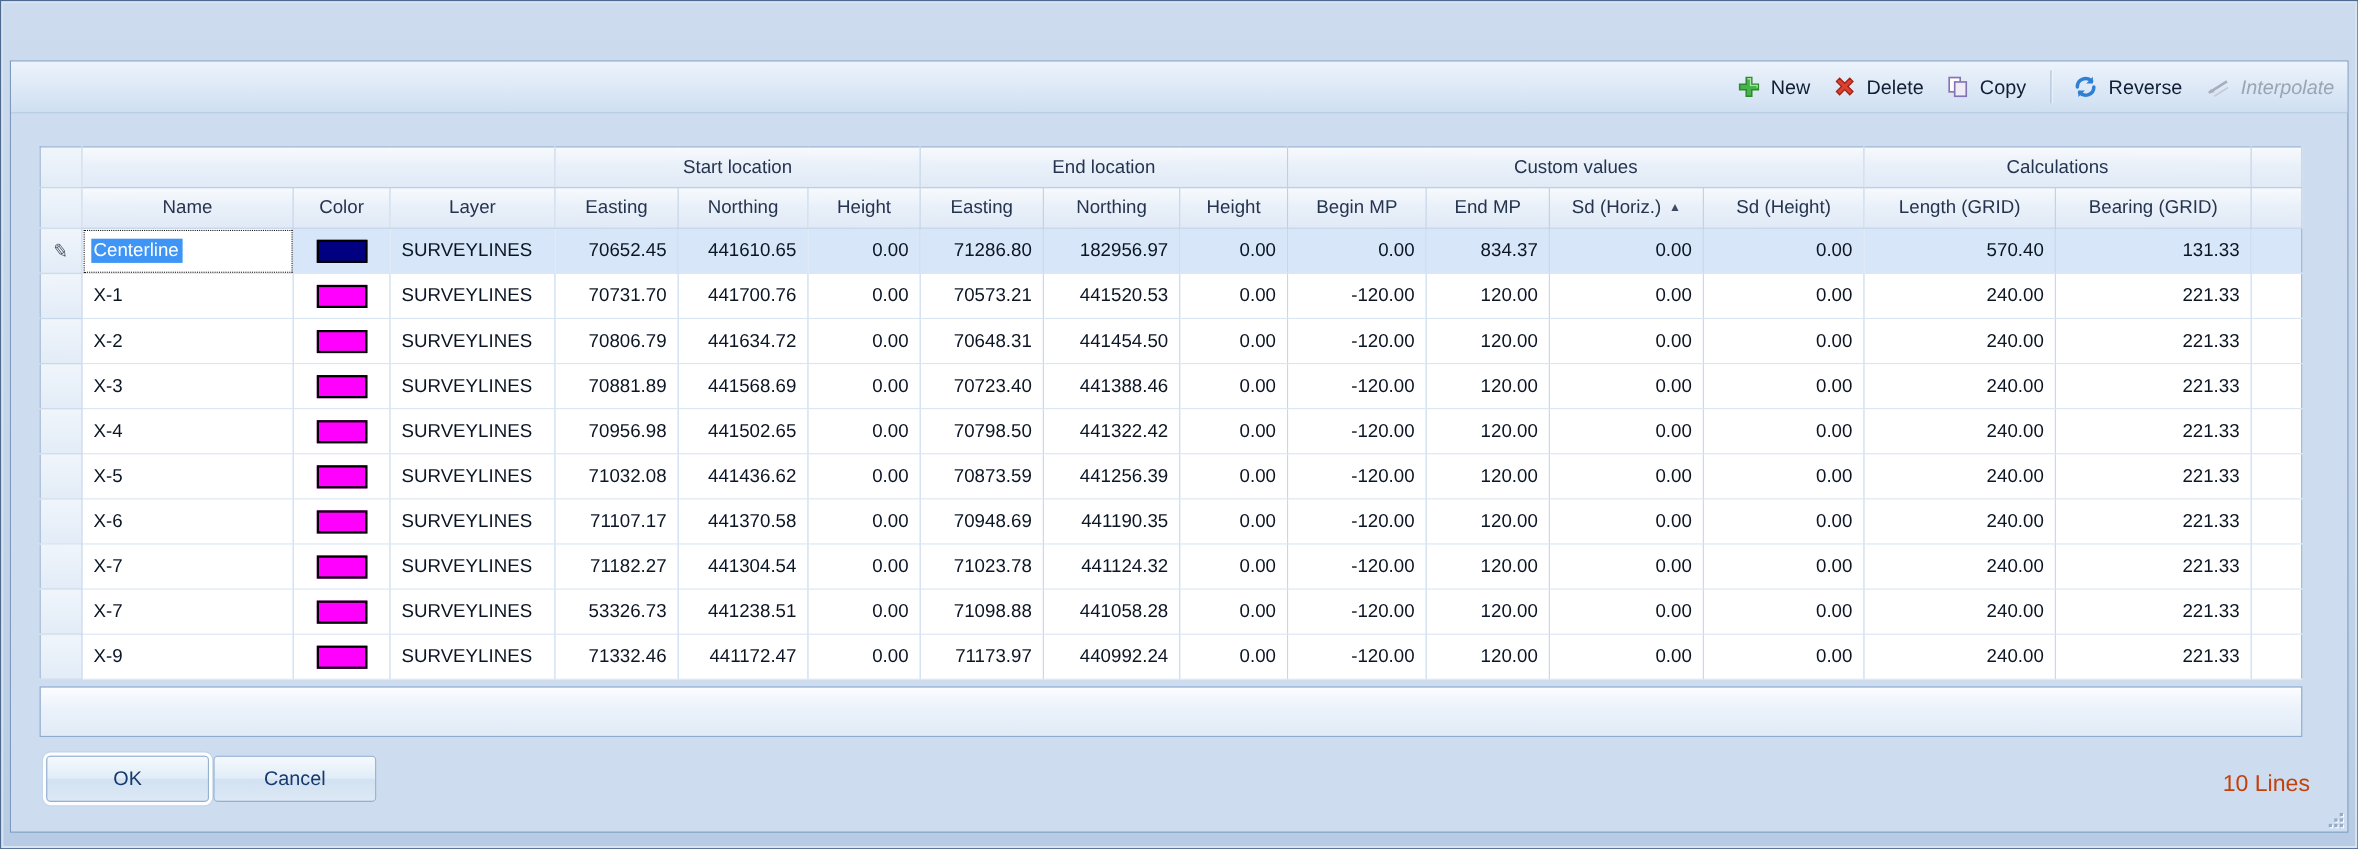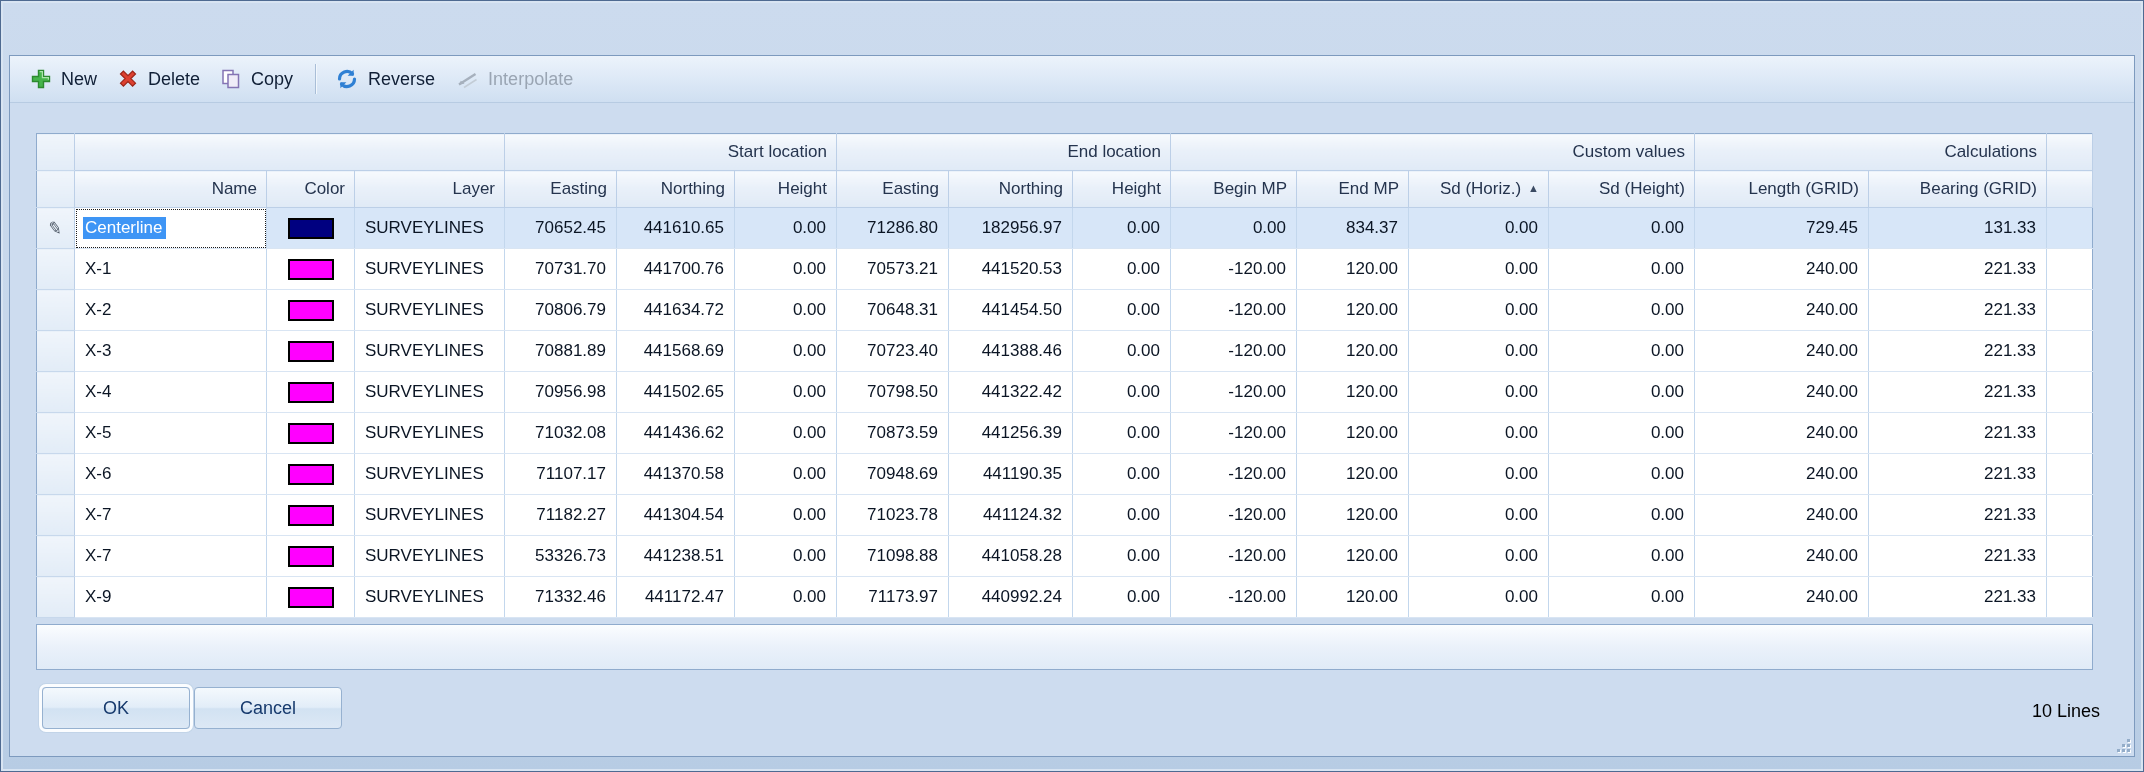--- a/index.html
+++ b/index.html
@@ -22,34 +22,34 @@
   .glyph-max-outer { width:19px; height:16px; border:2.5px solid #42546c; background:#e9f0f8;
     display:flex; align-items:center; justify-content:center; }
   .glyph-max-inner { width:7px; height:4px; border:2px solid #42546c; margin-top:-2px; }
   
   .content-panel { position:absolute; left:8px; right:8px; top:54px; bottom:14px;
     background:#cddcef; border:1px solid #7d9abe; }
   
   .toolbar { position:absolute; left:0; right:0; top:0; height:47px;
     background:linear-gradient(180deg,#ecf3fb 0%,#dce8f6 55%,#cfdff1 100%);
     border-bottom:1px solid #b7cbe2;
-    display:flex; align-items:center; padding-left:12px; }
+    display:flex; align-items:center; padding-left:12px;justify-content:flex-end; }
   .tb-btn { display:flex; align-items:center; gap:9px; padding:4px 12px 4px 8px;
     font-size:18px; color:#101f36; border-radius:3px; cursor:default; }
   .tb-btn .tb-icon { display:flex; align-items:center; }
-  .tb-btn.disabled { color:#9aa5b3; }
+  .tb-btn.disabled { color:#9aa5b3;font-style:italic; }
   .tb-sep { width:0; height:30px; border-left:1px solid #a9bed7; border-right:1px solid #f2f7fc; margin:0 10px; }
   
   .grid-wrap { position:absolute; left:26px; top:77px; }
   table.grid { border-collapse:collapse; table-layout:fixed; background:#ffffff;
     border:1px solid #8fabcd; }
   table.grid th, table.grid td { overflow:hidden; white-space:nowrap; }
   .gh { height:37px; background:linear-gradient(180deg,#f7fafd 0%,#e9f0f9 45%,#e0eaf6 100%);
     border-right:1px solid #bccfe7; border-bottom:1px solid #bccfe7;
-    font-weight:normal; font-size:17px; color:#25344e; text-align:right; padding:0 9px; }
+    font-weight:normal; font-size:17px; color:#25344e; text-align:center; padding:0 9px; }
   .gh.blank { padding:0; }
   .ind { background:linear-gradient(180deg,#f0f5fb,#e2ecf7);
     border-right:1px solid #bccfe7; border-bottom:1px solid #c7d8ec;
     text-align:center; color:#56606e; font-size:15px; }
   td.cell { height:41px; font-size:17px; color:#0b1524; padding:0 10px;
     border-right:1px solid #c3d7ed; border-bottom:1px solid #d9e5f3; background:#fff; }
   td.cell.num { text-align:right; }
   tr.sel td.cell { background:#d7e6f8; }
   td.blank { border-right:none; }
   .swatch { display:block; width:46px; height:21px; margin:0 auto; border:2px solid #000; }
@@ -58,21 +58,21 @@
   .sort-arrow { font-size:11px; color:#3b4a62; margin-left:7px; vertical-align:2px; }
   .pencil { display:inline-block; transform:rotate(8deg); font-size:17px; color:#4e5866; }
   
   .grid-strip { position:absolute; left:26px; height:46px;
     border:1px solid #8fabcd; background:linear-gradient(180deg,#fbfdff 0%,#eaf1fa 50%,#e0ebf7 100%); }
   
   .btn { position:absolute; height:42px; width:148px; border:1px solid #96b1d0; border-radius:4px;
     background:linear-gradient(180deg,#f4f9fd 0%,#e2edf8 48%,#d2e2f2 52%,#dce8f5 100%);
     color:#173a6d; font-size:18px; text-align:center; line-height:40px; cursor:default; }
   .btn.focused { box-shadow:0 0 0 3px #fbfdff, 0 0 0 4px #c2d4e8; }
-  .status-label { position:absolute; right:34px; color:#000000; font-size:18px; }
+  .status-label { position:absolute; right:34px; color:#c2410c; font-size:21px; }
   .grip { position:absolute; right:4px; bottom:4px; width:15px; height:15px; }
   .grip i { position:absolute; width:3px; height:3px; background:#94adc9; box-shadow:1px 1px 0 #fdfeff; }
 </style>
 </head>
 <body>
 
 <div class="window">
 
 
   <div class="content-panel">
@@ -190,21 +190,21 @@
               <td class="cell num">70652.45</td>
               <td class="cell num">441610.65</td>
               <td class="cell num">0.00</td>
               <td class="cell num">71286.80</td>
               <td class="cell num">182956.97</td>
               <td class="cell num">0.00</td>
               <td class="cell num">0.00</td>
               <td class="cell num">834.37</td>
               <td class="cell num">0.00</td>
               <td class="cell num">0.00</td>
-              <td class="cell num">729.45</td>
+              <td class="cell num">570.40</td>
               <td class="cell num">131.33</td>
               <td class="cell blank"></td>
             </tr>
             <tr class="">
               <td class="ind"></td>
               <td class="cell">X-1</td>
               <td class="cell">
                 <span class="swatch" style="background: rgb(255, 0, 255);"></span>
               </td>
               <td class="cell">SURVEYLINES</td>

